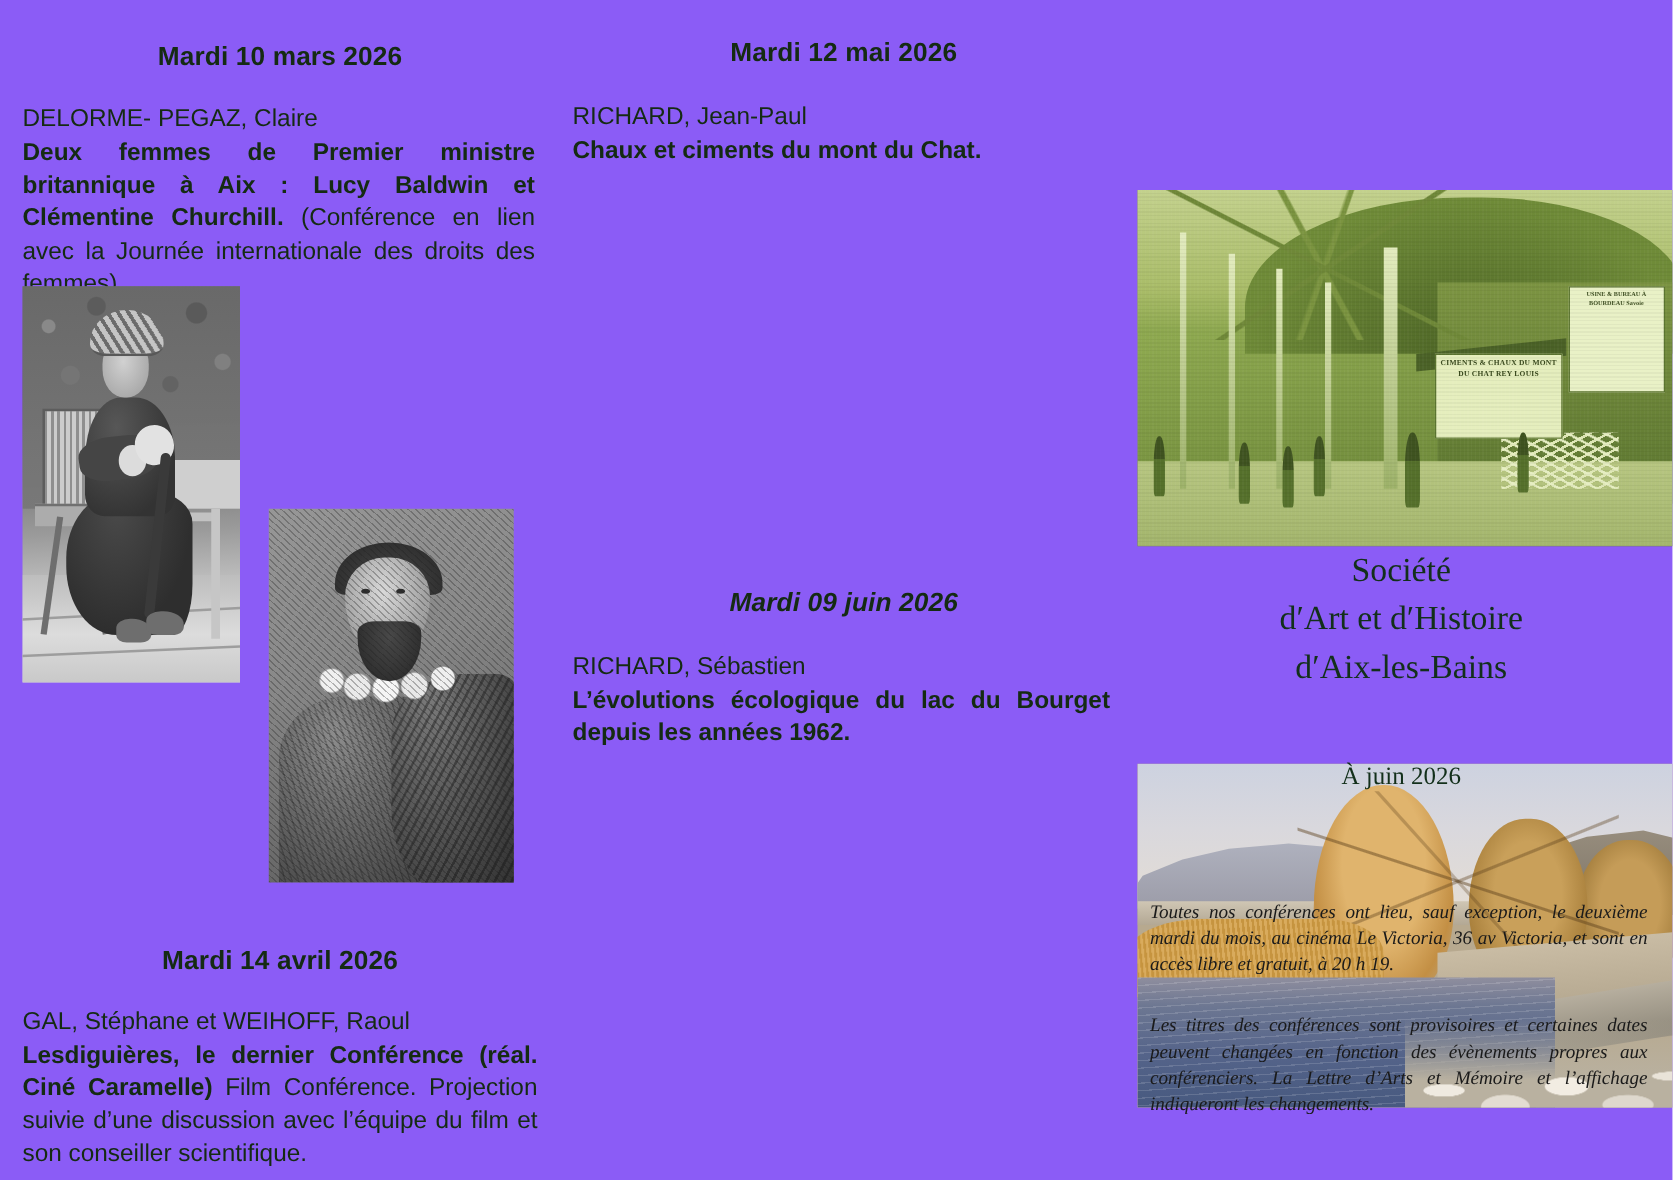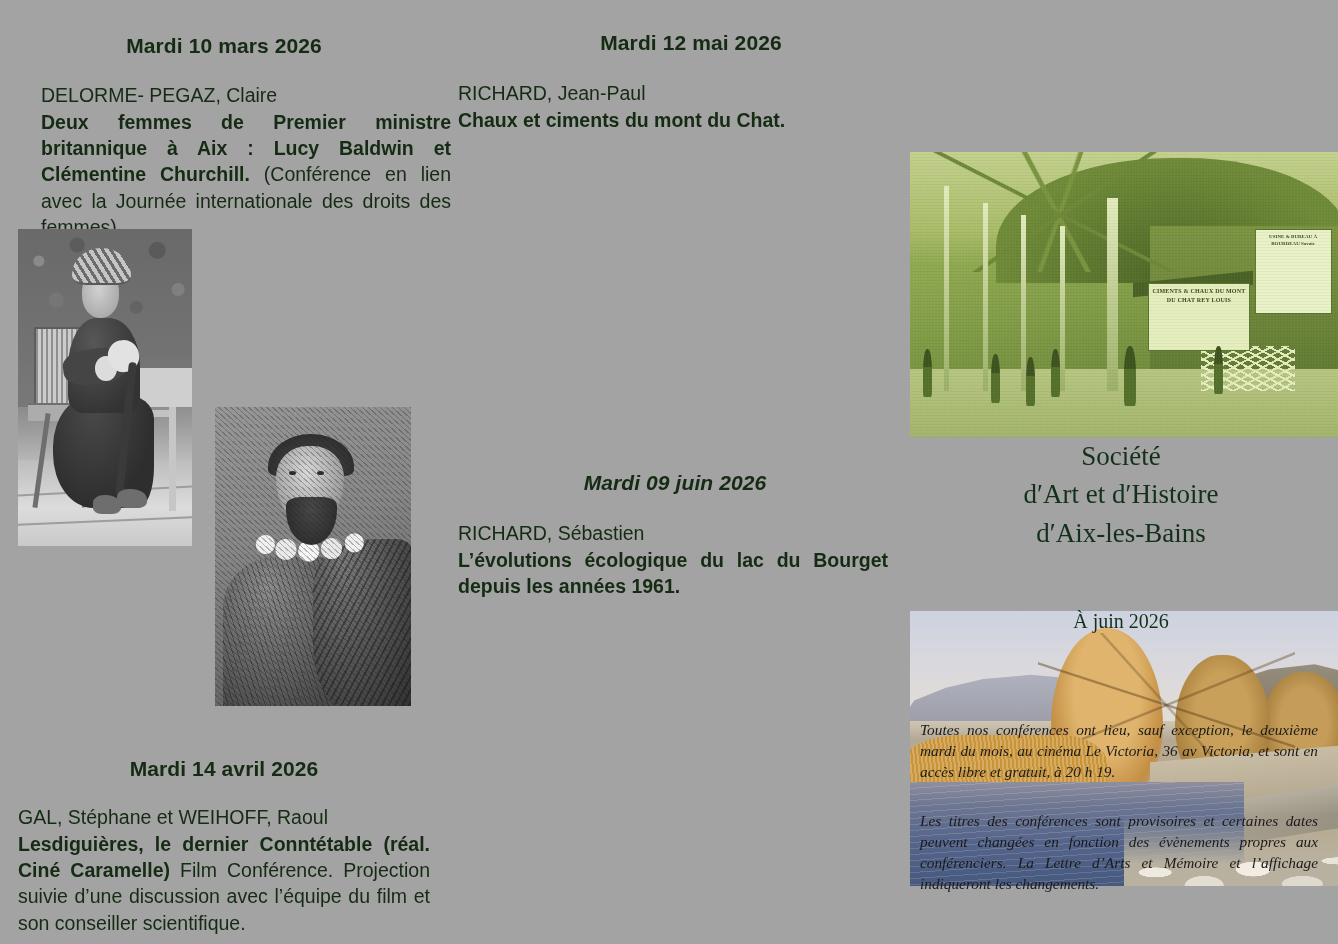--- a/index.html
+++ b/index.html
@@ -12,21 +12,21 @@
     height: 944px;
     overflow: hidden;
     font-family: "Liberation Sans", sans-serif;
     color: #152b13;
     position: relative;
   }
   .page {
     position: relative;
     width: 1338px;
     height: 944px;
-    background: #a3a3a3;
+    background: #8b5cf6;
   }
 
   
   .date-heading {
     font-family: "Liberation Sans", sans-serif;
     font-weight: bold;
     font-size: 21px;
     color: #152b13;
     text-align: center;
     letter-spacing: 0.1px;
@@ -43,27 +43,27 @@
     color: #152b13;
     line-height: 1.35;
     text-align: justify;
     text-justify: inter-word;
   }
   .talk b { font-weight: bold; }
 
   
   #col1 { position: absolute; left: 0; top: 0; width: 452px; height: 944px; }
   #c1-date1 { position: absolute; left: 14px; top: 34px; width: 420px; }
-  #c1-block1 { position: absolute; left: 18px; top: 83px; width: 410px; margin-left: 23px; }
+  #c1-block1 { position: absolute; left: 18px; top: 83px; width: 410px; }
   #c1-date2 { position: absolute; left: 14px; top: 757px; width: 420px; }
   #c1-block2 { position: absolute; left: 18px; top: 805px; width: 412px; }
 
   
   #col2 { position: absolute; left: 452px; top: 0; width: 452px; height: 944px; }
-  #c2-date1 { position: absolute; left: 24px; top: 31px; width: 430px; }
+  #c2-date1 { position: absolute; left: 8px; top: 31px; width: 430px; }
   #c2-block1 { position: absolute; left: 6px; top: 81px; width: 430px; }
   #c2-date2 { position: absolute; left: 8px; top: 471px; width: 430px; font-style: italic; }
   #c2-block2 { position: absolute; left: 6px; top: 521px; width: 430px; }
 
   
   #col3 { position: absolute; left: 904px; top: 0; width: 434px; height: 944px; }
   .prog-title {
     position: absolute;
     left: 0; top: 300px; width: 434px;
     font-family: "Liberation Sans", sans-serif;
@@ -464,21 +464,21 @@
       <div class="eye1"></div>
       <div class="eye2"></div>
       <div class="beard"></div>
       <div class="hatch"></div>
     </div>
 
     <div id="c1-date2" class="date-heading">Mardi 14 avril 2026</div>
 
     <div id="c1-block2">
       <div class="speaker">GAL, Stéphane et WEIHOFF, Raoul</div>
-      <div class="talk"><b>Lesdiguières, le dernier Conntétable (réal. Ciné Caramelle)</b><span> Film Conférence. Projection suivie d’une discussion avec l’équipe du film et son conseiller scientifique.</span></div>
+      <div class="talk"><b>Lesdiguières, le dernier Conférence (réal. Ciné Caramelle)</b><span> Film Conférence. Projection suivie d’une discussion avec l’équipe du film et son conseiller scientifique.</span></div>
     </div>
   </div>
 
   <div id="col2">
 
     <div id="c2-date1" class="date-heading">Mardi 12 mai 2026</div>
 
     <div id="c2-block1">
       <div class="speaker">RICHARD, Jean-Paul</div>
       <div class="talk"><b>Chaux et ciments du mont du Chat.</b><span></span></div>
@@ -505,21 +505,21 @@
       <div class="person p4"></div>
       <div class="person p5"></div>
       <div class="person p6"></div>
       <div class="grain"></div>
     </div>
 
     <div id="c2-date2" class="date-heading">Mardi 09 juin 2026</div>
 
     <div id="c2-block2">
       <div class="speaker">RICHARD, Sébastien</div>
-      <div class="talk"><b>L’évolutions écologique du lac du Bourget depuis les années 1961.</b><span></span></div>
+      <div class="talk"><b>L’évolutions écologique du lac du Bourget depuis les années 1962.</b><span></span></div>
     </div>
 
     <div id="photo-lake" class="photo">
       <div class="lsky"></div>
       <div class="mountain"></div>
       <div class="mountain2"></div>
       <div class="farshore"></div>
       <div class="tree-rr"></div>
       <div class="tree-r"></div>
       <div class="tree-main"></div>

